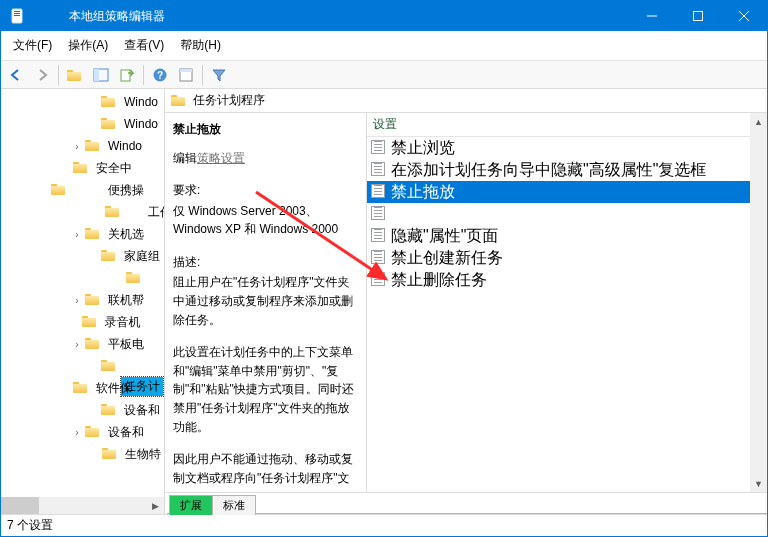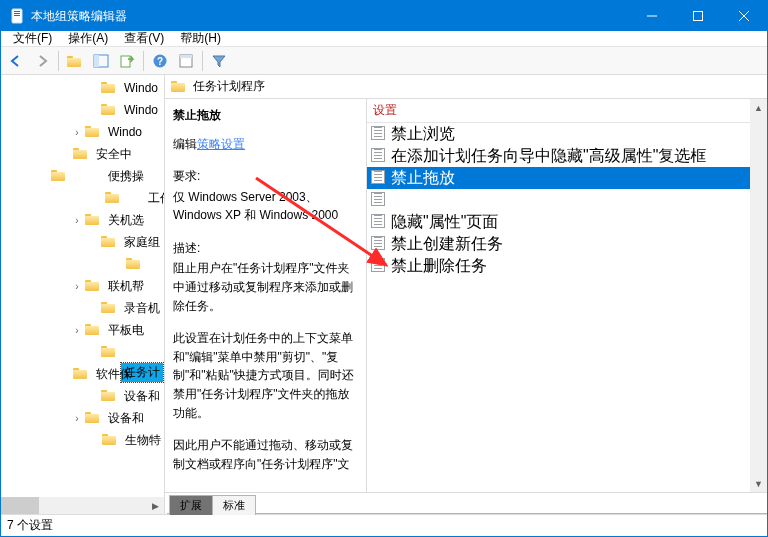--- a/index.html
+++ b/index.html
@@ -1,23 +1,23 @@
 <!DOCTYPE html>
 <html><head>
 <meta charset="utf-8">
 <style>
 * { box-sizing: border-box; margin: 0; padding: 0; font-family: "Microsoft YaHei", "Segoe UI", sans-serif; }
 html, body { width: 768px; height: 537px; overflow: hidden; background: #fff; }
 .window { width: 768px; height: 537px; display: flex; flex-direction: column; border: 1px solid #0078d7; }
 .titlebar { height: 30px; background: #0078d7; color: #fff; display: flex; align-items: center; font-size: 12px; }
 .titlebar .ticon { width: 16px; height: 16px; margin: 0 6px 0 8px; display: flex; align-items: center; justify-content: center; }
-.titlebar .ttext { flex: 1; }
+.titlebar .ttext { flex: 1; margin-left: 38px; }
 .titlebar .btns { display: flex; }
 .titlebar .btn { width: 46px; height: 30px; display: flex; align-items: center; justify-content: center; }
-.menubar { height: 16px; background: #fff; display: flex; align-items: center; font-size: 12px; border-bottom: 1px solid #e5e5e5; padding: 0 4px; }
+.menubar { height: 30px; background: #fff; display: flex; align-items: center; font-size: 12px; border-bottom: 1px solid #e5e5e5; padding: 0 4px; }
 .menubar .mitem { padding: 2px 8px; cursor: default; }
 .toolbar { height: 28px; background: #f8f8f8; display: flex; align-items: center; border-bottom: 1px solid #dcdcdc; padding: 0 3px; gap: 2px; }
 .toolbar .tbtn { width: 24px; height: 24px; display: flex; align-items: center; justify-content: center; border: 1px solid transparent; }
 .toolbar .sep { width: 1px; height: 20px; background: #d0d0d0; margin: 0 2px; }
 .content { flex: 1; display: flex; min-height: 0; position: relative; }
 .tree-pane { width: 164px; border-right: 1px solid #dcdcdc; overflow: hidden; position: relative; background: #fff; }
 .tree-inner { position: absolute; top: 0; left: 0; right: 0; bottom: 17px; overflow: hidden; }
 .tree-hscroll { position: absolute; left: 0; right: 0; bottom: 0; height: 17px; background: #f0f0f0; }
 .tree-hscroll .thumb { position: absolute; left: 0; top: 0; bottom: 0; width: 38px; background: #cdcdcd; }
 .tree-hscroll .rarr { position: absolute; right: 0; top: 0; bottom: 0; width: 17px; display: flex; align-items: center; justify-content: center; color: #606060; font-size: 9px; }
@@ -30,38 +30,38 @@
 .folder { display: inline-block; width: 16px; height: 13px; position: relative; }
 .folder::before { content: ""; position: absolute; left: 0; top: 2px; width: 6px; height: 3px; background: #f3c249; border-radius: 1px 1px 0 0; }
 .folder::after { content: ""; position: absolute; left: 0; top: 4px; width: 14px; height: 9px; background: linear-gradient(#ffe9a6,#f3c249); border-radius: 1px; }
 .right-pane { flex: 1; display: flex; flex-direction: column; min-width: 0; }
 .path-header { height: 24px; background: #fff; border-bottom: 1px solid #dcdcdc; display: flex; align-items: center; padding: 0 6px; font-size: 12px; gap: 6px; }
 .path-header .picon { width: 16px; height: 16px; }
 .right-body { flex: 1; display: flex; min-height: 0; position: relative; }
 .desc-pane { width: 202px; border-right: 1px solid #dcdcdc; padding: 8px 10px 4px 8px; font-size: 12px; overflow: hidden; position: relative; }
 .desc-pane h3 { font-size: 12px; font-weight: bold; margin-bottom: 12px; }
 .desc-pane .editlink { margin-bottom: 14px; }
-.desc-pane a { color: #3b82f6; text-decoration: underline; }
+.desc-pane a { color: #737373; text-decoration: underline; }
 .desc-pane .sect { margin-bottom: 14px; line-height: 1.55; }
 .desc-pane .label2 { margin-bottom: 2px; }
 .list-pane { flex: 1; position: relative; overflow: hidden; }
-.list-header { height: 24px; border-bottom: 1px solid #e5e5e5; display: flex; align-items: center; font-size: 12px; padding-left: 6px; color: #b91c1c; }
+.list-header { height: 24px; border-bottom: 1px solid #e5e5e5; display: flex; align-items: center; font-size: 12px; padding-left: 6px; color: #14532d; }
 .list-body { position: absolute; top: 24px; left: 0; right: 17px; bottom: 0; overflow: hidden; }
 .lrow { height: 22px; display: flex; align-items: center; font-size: 16px; padding-left: 4px; white-space: nowrap; gap: 4px; }
 .lrow.sel { background: #0078d7; color: #fff; }
 .lrow .licon { width: 16px; height: 16px; flex-shrink: 0; }
 .sheet { display: inline-block; width: 14px; height: 14px; border: 1px solid #9aa0a6; background: #fff; position: relative; }
 .sheet::before, .sheet::after { content: ""; position: absolute; left: 2px; right: 2px; height: 1px; background: #9aa0a6; }
 .sheet::before { top: 3px; box-shadow: 0 3px 0 #9aa0a6, 0 6px 0 #9aa0a6; }
 .vscroll { position: absolute; top: 0; right: 0; bottom: 0; width: 17px; background: #f0f0f0; }
 .vscroll .up, .vscroll .dn { height: 17px; display: flex; align-items: center; justify-content: center; color: #606060; font-size: 9px; }
 .vscroll .dn { position: absolute; bottom: 0; left: 0; right: 0; }
 .tabs-row { height: 22px; display: flex; align-items: flex-end; font-size: 11px; border-top: 1px solid #dcdcdc; background: #fff; padding-left: 2px; }
 .tab { height: 20px; padding: 2px 10px 0; border: 1px solid #b5b5b5; border-bottom: none; margin-right: -1px; background: #fff; position: relative; top: 1px; }
-.tab.active { background: #737373; z-index: 2; }
+.tab.active { background: #22c55e; z-index: 2; }
 .tab.inactive { background: #f4f4f4; }
 .tabs-row .tabline { flex: 1; border-bottom: 1px solid #b5b5b5; height: 1px; align-self: flex-end; }
 .status { height: 22px; border-top: 1px solid #dcdcdc; font-size: 12px; display: flex; align-items: center; padding: 0 6px; background: #fff; }
 .arrow-annot { position: absolute; left: 250px; top: 98px; pointer-events: none; z-index: 50; }
 svg { display: block; }
 </style>
 </head>
 <body>
 
 <div class="window">
@@ -199,21 +199,21 @@
             <div class="trow" style="padding-left: 80px; gap: 45px;">
               <span class="exp"></span>
               <span class="ticon2"><span class="folder"></span></span>
               <span class="label">将功能</span>
             </div>
             <div class="trow" style="padding-left: 68px;">
               <span class="exp">›</span>
               <span class="ticon2"><span class="folder"></span></span>
               <span class="label">联机帮</span>
             </div>
-            <div class="trow" style="padding-left: 84px;">
+            <div class="trow" style="padding-left: 44px; justify-content: center;">
               <span class="exp"></span>
               <span class="ticon2"><span class="folder"></span></span>
               <span class="label">录音机</span>
             </div>
             <div class="trow" style="padding-left: 68px;">
               <span class="exp">›</span>
               <span class="ticon2"><span class="folder"></span></span>
               <span class="label">平板电</span>
             </div>
             <div class="trow sel" style="padding-left: 84px;">

